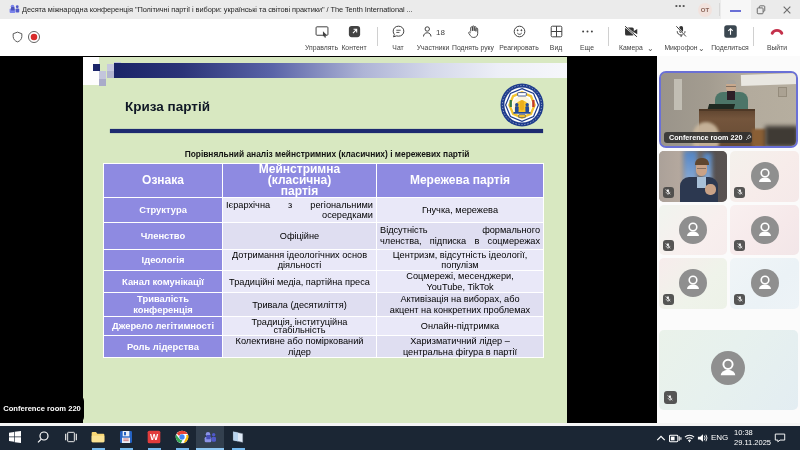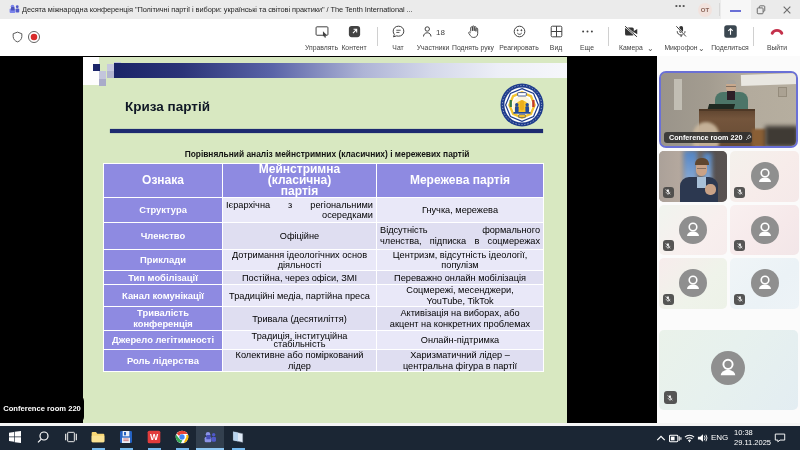--- a/index.html
+++ b/index.html
@@ -232,28 +232,23 @@
           </tr>
       <tr class="b" style="height:26.5px">
             <td class="c1">Членство</td>
             <td class="d">Офіційне</td>
             <td class="d">
               <div class="ju">Відсутність формального</div>
               <div class="ju">членства, підписка в соцмережах</div>
             </td>
           </tr>
       <tr class="a" style="height:20.5px">
-            <td class="c1">Приклади</td>
+            <td class="c1">Ідеологія</td>
             <td class="d">Дотримання ідеологічних основ<br>діяльності</td>
             <td class="d">Центризм, відсутність ідеології,<br>популізм</td>
-          </tr>
-      <tr class="b" style="height:14px">
-            <td class="c1">Тип мобілізації</td>
-            <td class="d">Постійна, через офіси, ЗМІ</td>
-            <td class="d">Переважно онлайн мобілізація</td>
           </tr>
       <tr class="a" style="height:22px">
             <td class="c1">Канал комунікації</td>
             <td class="d">Традиційні медіа, партійна преса</td>
             <td class="d">Соцмережі, месенджери,<br>YouTube, TikTok</td>
           </tr>
       <tr class="b" style="height:24px">
             <td class="c1">Тривалість конференція</td>
             <td class="d">Тривала (десятиліття)</td>
             <td class="d">Активізація на виборах, або<br>акцент на конкретних проблемах</td>

